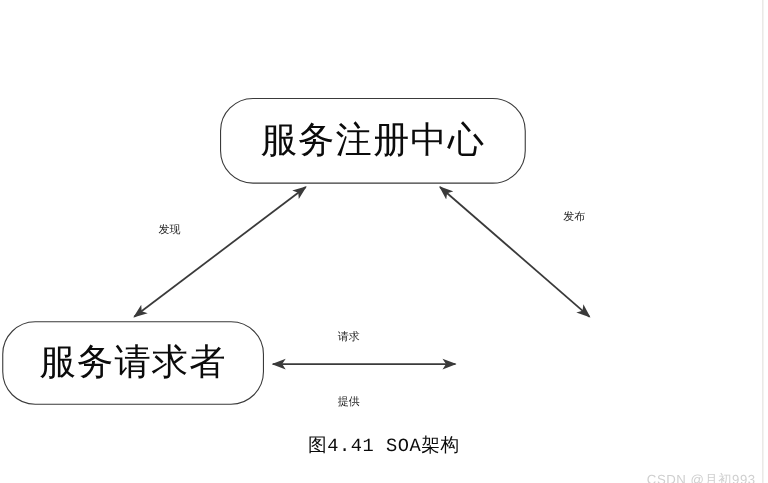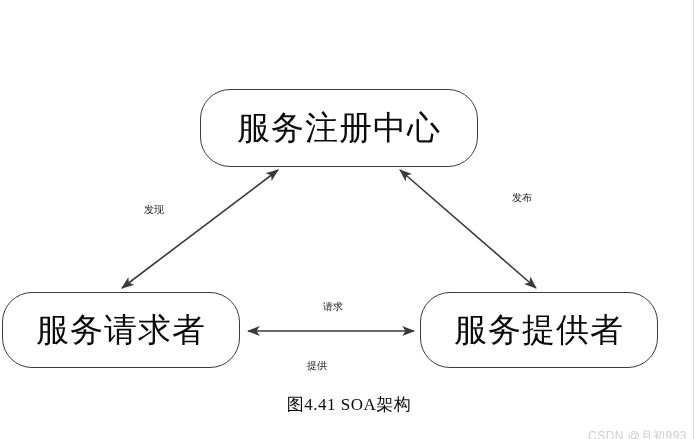--- a/index.html
+++ b/index.html
@@ -72,29 +72,29 @@
   .edge-label {
     position: absolute;
     font-family: Liberation Mono, monospace;
     font-size: 10px;
     color: #1d1d1d;
     white-space: nowrap;
     line-height: 1;
   }
   #label-discover { left: 144px; top: 206px; }
   #label-publish  { left: 512px; top: 194px; }
-  #label-request  { left: 323px; top: 303px; }
+  #label-request  { left: 307px; top: 303px; }
   #label-provide  { left: 307px; top: 362px; }
   .caption {
     position: absolute;
     left: 0;
     top: 393px;
     width: 698px;
     text-align: center;
-    font-family: Liberation Serif, serif;
+    font-family: Liberation Mono, monospace;
     font-size: 17px;
     color: #0b0b0b;
     letter-spacing: 0.5px;
   }
   .watermark {
     position: absolute;
     left: 588px;
     top: 428px;
     font-family: "Liberation Sans", "DejaVu Sans", sans-serif;
     font-size: 12px;
@@ -128,23 +128,20 @@
   </svg>
 
   <div class="node-box" id="box-registry">
     <span class="node-label">服务注册中心</span>
   </div>
 
   <div class="node-box" id="box-requester">
     <span class="node-label">服务请求者</span>
   </div>
 
-  <div class="node-box" id="box-provider">
-    <span class="node-label">服务提供者</span>
-  </div>
 
   <div class="edge-label" id="label-discover">发现</div>
 
   <div class="edge-label" id="label-publish">发布</div>
 
   <div class="edge-label" id="label-request">请求</div>
 
   <div class="edge-label" id="label-provide">提供</div>
 
   <div class="caption">图4.41 SOA架构</div>

